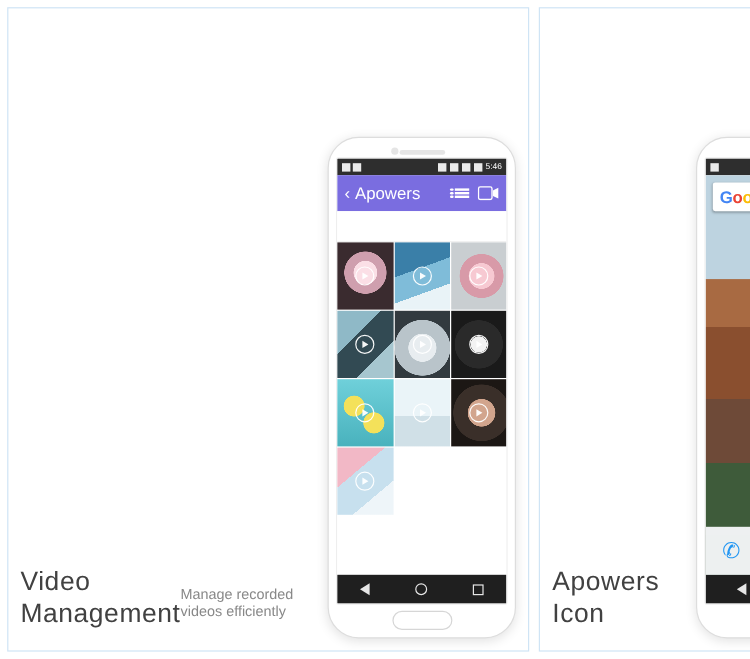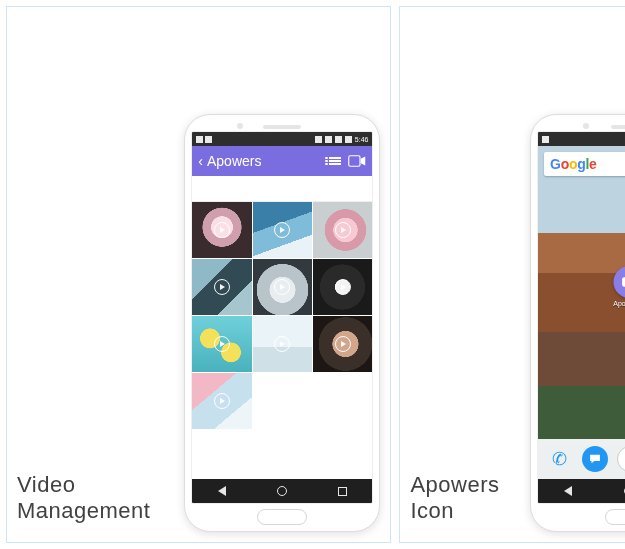--- a/index.html
+++ b/index.html
@@ -72,20 +72,21 @@
 .d-cam{background:#6d6d6d}
 .list-ico{display:flex;flex-direction:column;gap:1.5px}
 .list-ico i{width:12px;height:1.5px;background:#fff;position:relative}
 .list-ico i:before{content:"";position:absolute;left:-4px;top:-.5px;width:2.5px;height:2.5px;background:#fff;border-radius:50%}
 </style>
 </head>
 <body>
 
 <div class="panel">
   <div class="title">Video Management</div>
+  <div class="subtitle">Manage recorded videos efficiently</div>
   <div class="phone">
     <div class="camera-dot"></div>
     <div class="speaker"></div>
     <div class="screen">
       <div class="status-bar">
         <div class="left">
             <i class="sb-ico"></i>
             <i class="sb-ico"></i>
           </div>
         <i class="sb-ico"></i>

